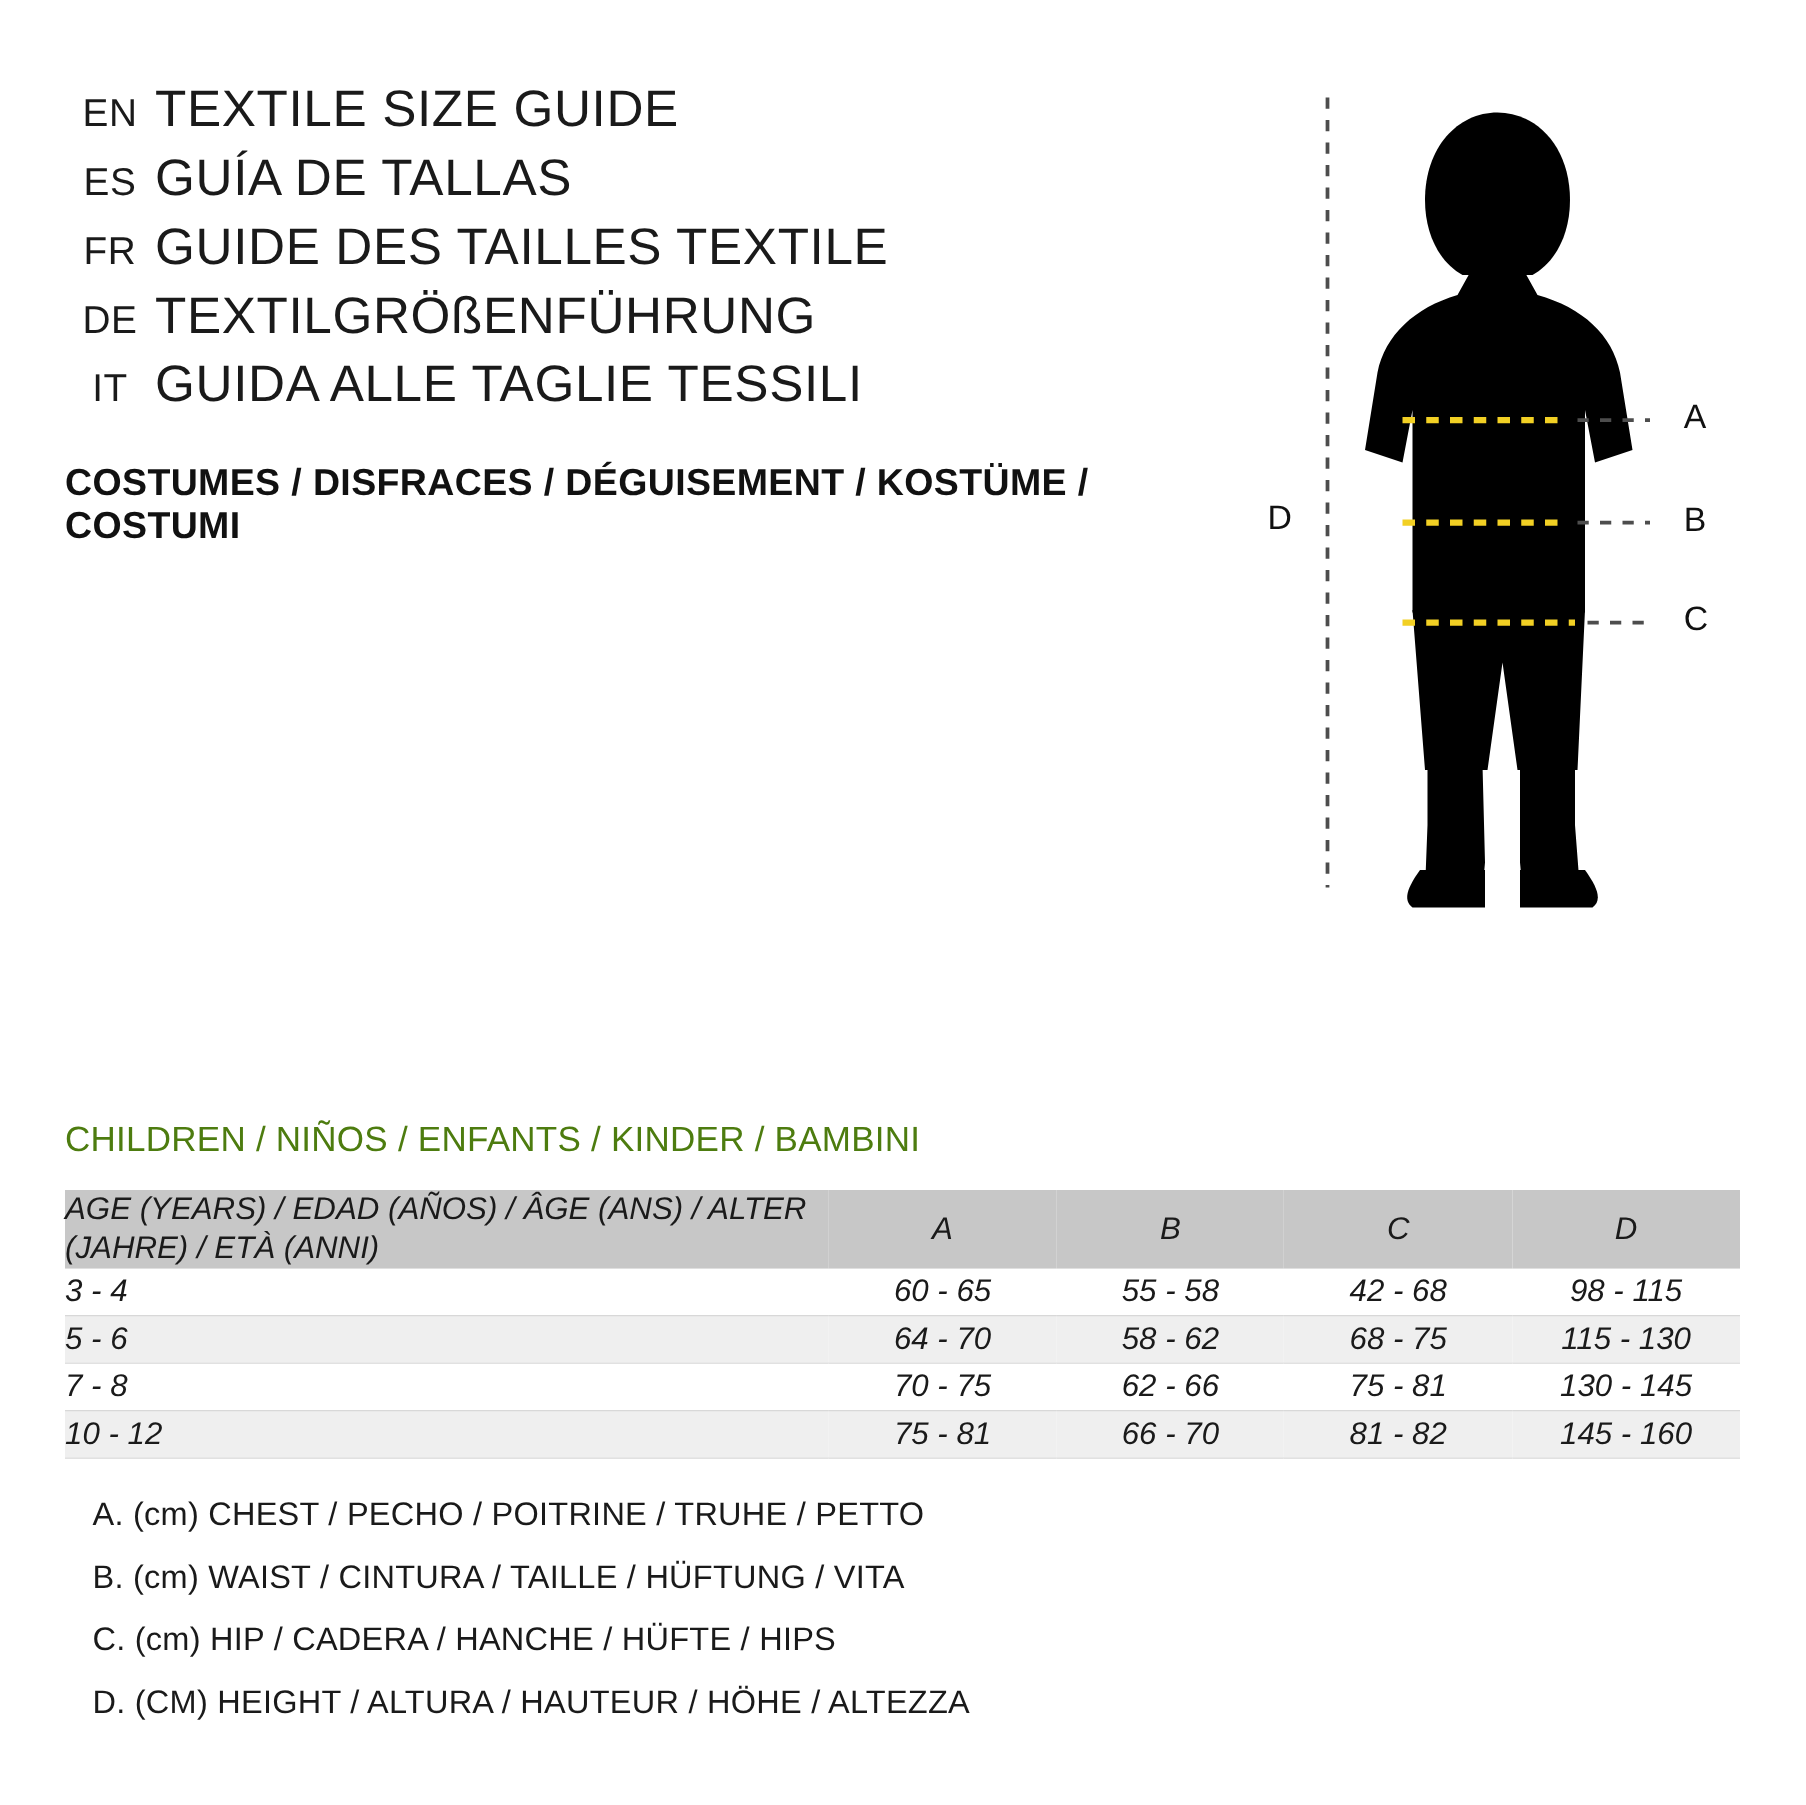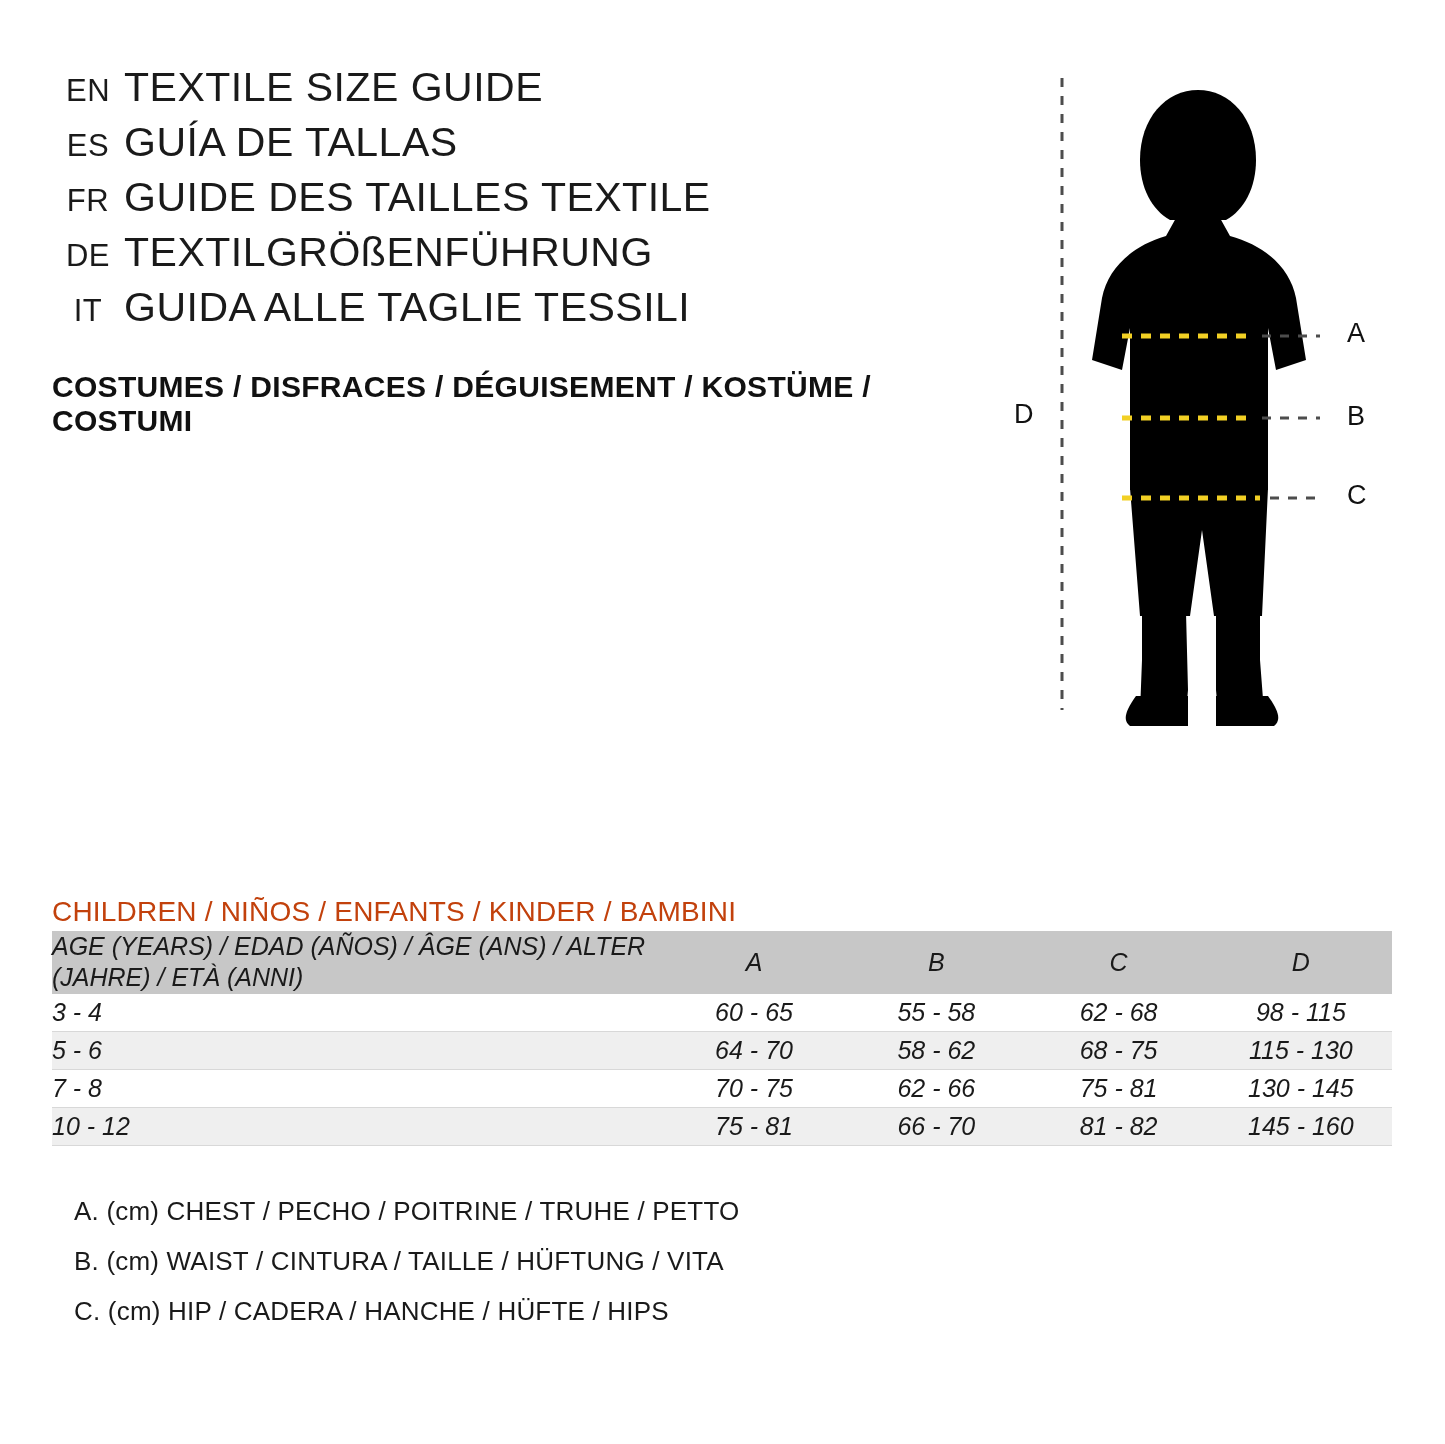--- a/index.html
+++ b/index.html
@@ -74,22 +74,22 @@
 
   
   .table-section {
     position: absolute;
     left: 52px;
     top: 896px;
     width: 1340px;
   }
   .children-title {
     font-size: 28px;
-    color: #c2410c;
-    margin-bottom: 3px;
+    color: #4d7c0f;
+    margin-bottom: 24px;
     letter-spacing: 0.2px;
   }
   table.size-table {
     border-collapse: collapse;
     width: 1340px;
     table-layout: fixed;
     font-style: italic;
   }
   table.size-table th,
   table.size-table td {
@@ -229,21 +229,21 @@
         <th class="col-m">B</th>
         <th class="col-m">C</th>
         <th class="col-m">D</th>
       </tr>
     </thead>
     <tbody>
       <tr>
         <td class="col-age">3 - 4</td>
         <td class="col-m">60 - 65</td>
         <td class="col-m">55 - 58</td>
-        <td class="col-m">62 - 68</td>
+        <td class="col-m">42 - 68</td>
         <td class="col-m">98 - 115</td>
       </tr>
       <tr>
         <td class="col-age">5 - 6</td>
         <td class="col-m">64 - 70</td>
         <td class="col-m">58 - 62</td>
         <td class="col-m">68 - 75</td>
         <td class="col-m">115 - 130</td>
       </tr>
       <tr>
@@ -261,13 +261,14 @@
         <td class="col-m">145 - 160</td>
       </tr>
     </tbody>
   </table>
 </div>
 
 <div class="legend">
   <div class="legend-line">A. (cm) CHEST / PECHO / POITRINE / TRUHE / PETTO</div>
   <div class="legend-line">B. (cm) WAIST / CINTURA / TAILLE / HÜFTUNG / VITA</div>
   <div class="legend-line">C. (cm) HIP / CADERA / HANCHE / HÜFTE / HIPS</div>
+  <div class="legend-line">D. (CM) HEIGHT / ALTURA / HAUTEUR / HÖHE / ALTEZZA</div>
 </div>
 
 </body></html>

